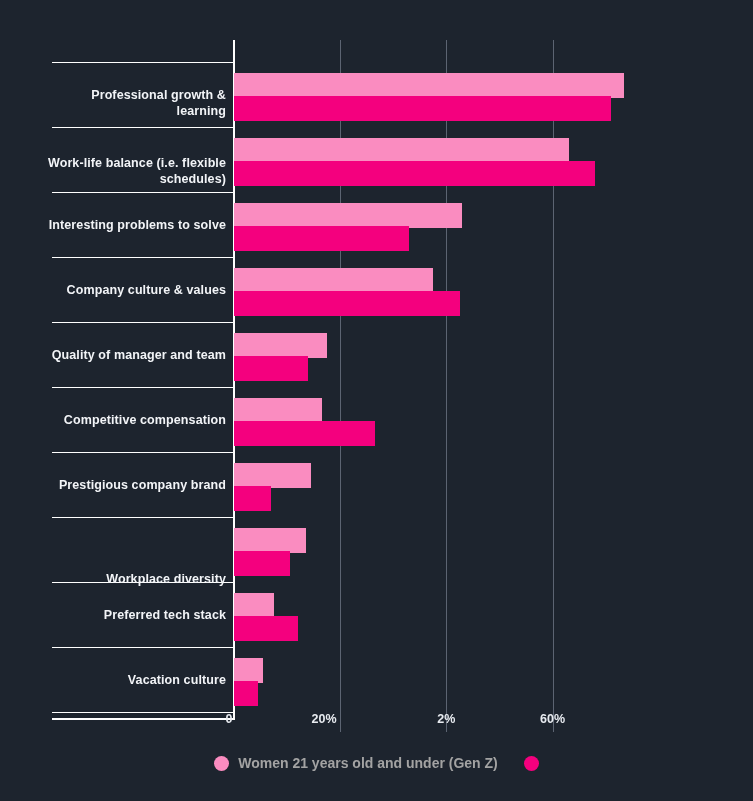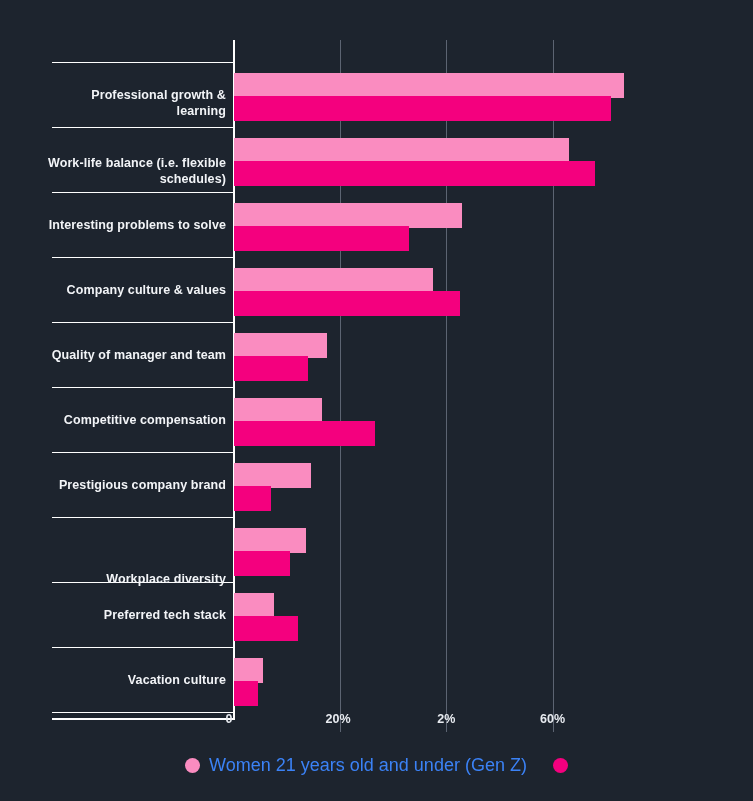--- a/index.html
+++ b/index.html
@@ -119,23 +119,23 @@
     align-items: center;
     gap: 9px;
   }
   .legend-dot {
     width: 15px;
     height: 15px;
     border-radius: 50%;
     display: block;
   }
   .legend-text {
-    color: #3b82f6;
-    font-size: 18px;
-    font-weight: 400;
+    color: #a3a3a3;
+    font-size: 14px;
+    font-weight: 700;
     white-space: nowrap;
   }
 </style>
 </head>
 <body>
 
 <div id="chart-root">
 
   <div class="plot">
 
@@ -207,21 +207,21 @@
           <div class="bar older" title="Preferred tech stack — 12%" style="top: 616px; width: 63.72px; background: rgb(244, 0, 126);"></div>
         </div>
         <div class="row" style="top: 0px;">
           <div class="cat-label" style="top: 671.5px;">Vacation culture</div>
           <div class="bar genz" title="Vacation policies — 5.5%" style="top: 658px; width: 29.205px; background: rgb(250, 140, 192);"></div>
           <div class="bar older" title="Vacation policies — 4.5%" style="top: 681px; width: 23.895px; background: rgb(244, 0, 126);"></div>
         </div>
       </div>
     <div id="ticks">
         <div class="tick" style="left: 199px;">0</div>
-        <div class="tick" style="left: 308px;">20%</div>
+        <div class="tick" style="left: 294px;">20%</div>
         <div class="tick" style="left: 416.4px;">2%</div>
         <div class="tick" style="left: 522.6px;">60%</div>
       </div>
 
   </div>
 
   <div class="legend" id="legend">
       <div class="legend-item">
         <span class="legend-dot" style="background: rgb(250, 140, 192);"></span>
         <span class="legend-text">Women 21 years old and under (Gen Z)</span>

